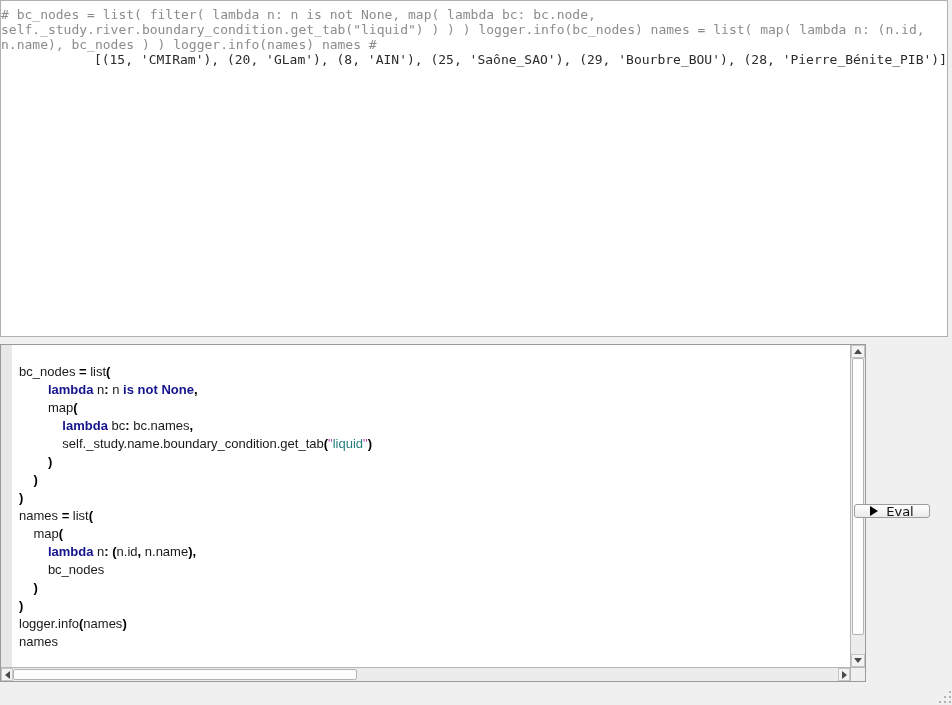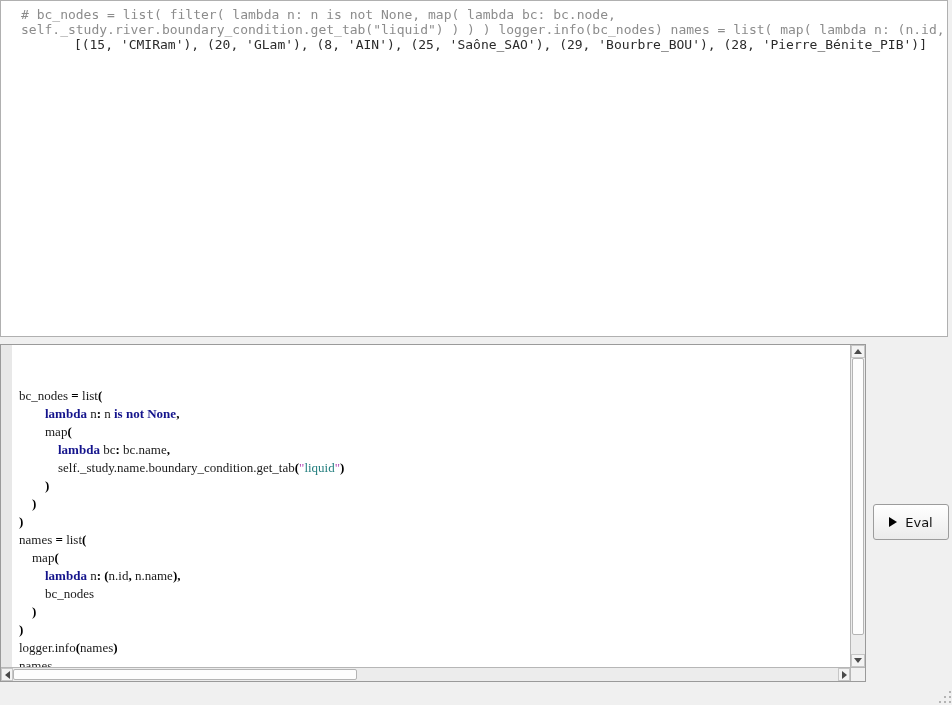--- a/index.html
+++ b/index.html
@@ -10,21 +10,21 @@
     overflow:hidden;
     font-family:"DejaVu Sans",sans-serif;
   }
 
   
   .log-pane{
     position:absolute;left:0;top:0;width:948px;height:337px;
     box-sizing:border-box;
     background:#ffffff;
     border:1px solid var(--pane-border,#b0b0b0);
-    padding:6px 20px;
+    padding:6px 0;
     overflow:hidden;
     font-family:"DejaVu Sans Mono",monospace;
     font-size:13px;
     line-height:15px;
   }
   .log-line{white-space:pre;}
   .log-line.muted{color:var(--log-muted,#8c8c8c);}
   .log-line.normal{color:var(--log-normal,#2b2b2b);text-align:right;}
 
   
@@ -35,26 +35,25 @@
     border:1px solid #9a9a9a;
   }
   .fold-margin{
     position:absolute;left:0;top:0;bottom:14px;width:11px;
     background:var(--margin-bg,#e8e8e8);
   }
   .code-area{
     position:absolute;left:0;top:0;right:15px;bottom:14px;
     padding:18px 0 0 18px;
     overflow:hidden;
-    font-family:Liberation Serif, serif;
+    font-family:Liberation Sans, sans-serif;
     font-size:13px;
     line-height:18px;
     color:var(--code-default,#1a1a1a);
     cursor:text;
-    margin-top:24px;
   }
   .code-line{white-space:pre;}
   .tk-p{color:var(--code-default,#1a1a1a);}
   .tk-k{color:var(--code-keyword,#14148c);font-weight:bold;}
   .tk-o{color:var(--code-operator,#000000);font-weight:bold;}
   .tk-s{color:var(--code-string,#247f7f);}
   .tk-q{color:var(--code-string-quote,#b649b6);}
 
   
   .vscroll{
@@ -101,21 +100,21 @@
     border-left:1px solid #b6b6b6;border-top:1px solid #b6b6b6;
   }
   .arr{width:0;height:0;}
   .arr-up{border-left:4px solid transparent;border-right:4px solid transparent;border-bottom:5px solid #4a4a4a;}
   .arr-down{border-left:4px solid transparent;border-right:4px solid transparent;border-top:5px solid #4a4a4a;}
   .arr-left{border-top:4px solid transparent;border-bottom:4px solid transparent;border-right:5px solid #4a4a4a;}
   .arr-right{border-top:4px solid transparent;border-bottom:4px solid transparent;border-left:5px solid #4a4a4a;}
 
   
   .eval-btn{
-    position:absolute;left:873px;top:504px;width:76px;height:36px;
+    position:absolute;left:854px;top:504px;width:76px;height:14px;
     box-sizing:border-box;
     border:1px solid var(--button-border,#9c9c9c);
     border-radius:3px;
     background:linear-gradient(#ffffff,#ebebeb);
     display:flex;align-items:center;justify-content:center;gap:8px;
     font-family:"DejaVu Sans",sans-serif;
     font-size:13px;color:#111;
     cursor:pointer;
   }
   .play-tri{
@@ -129,31 +128,32 @@
   .size-grip{position:absolute;right:1px;bottom:1px;width:13px;height:13px;}
   .size-grip i{position:absolute;width:2px;height:2px;background:#b3b3b3;}
 </style>
 </head>
 <body>
 
 <div class="log-pane">
   <div>
       <div class="log-line muted"># bc_nodes = list( filter( lambda n: n is not None, map( lambda bc: bc.node,</div>
       <div class="log-line muted">self._study.river.boundary_condition.get_tab("liquid") ) ) ) logger.info(bc_nodes) names = list( map( lambda n: (n.id,</div>
+      <div class="log-line muted">n.name), bc_nodes ) ) logger.info(names) names #</div>
       <div class="log-line normal">[(15, 'CMIRam'), (20, 'GLam'), (8, 'AIN'), (25, 'Saône_SAO'), (29, 'Bourbre_BOU'), (28, 'Pierre_Bénite_PIB')]</div>
     </div>
 </div>
 
 <div class="editor">
   <div class="fold-margin"></div>
   <div class="code-area">
       <div class="code-line"><span class="tk-p">bc_nodes </span><span class="tk-o">=</span><span class="tk-p"> list</span><span class="tk-o">(</span></div>
       <div class="code-line"><span class="tk-p">        </span><span class="tk-k">lambda</span><span class="tk-p"> n</span><span class="tk-o">:</span><span class="tk-p"> n </span><span class="tk-k">is</span><span class="tk-p"> </span><span class="tk-k">not</span><span class="tk-p"> </span><span class="tk-k">None</span><span class="tk-o">,</span></div>
       <div class="code-line"><span class="tk-p">        map</span><span class="tk-o">(</span></div>
-      <div class="code-line"><span class="tk-p">            </span><span class="tk-k">lambda</span><span class="tk-p"> bc</span><span class="tk-o">:</span><span class="tk-p"> bc.name</span><span class="tk-o">,</span></div>
+      <div class="code-line"><span class="tk-p">            </span><span class="tk-k">lambda</span><span class="tk-p"> bc</span><span class="tk-o">:</span><span class="tk-p"> bc.names</span><span class="tk-o">,</span></div>
       <div class="code-line"><span class="tk-p">            self._study.name.boundary_condition.get_tab</span><span class="tk-o">(</span><span class="tk-q">"</span><span class="tk-s">liquid</span><span class="tk-q">"</span><span class="tk-o">)</span></div>
       <div class="code-line"><span class="tk-p">        </span><span class="tk-o">)</span></div>
       <div class="code-line"><span class="tk-p">    </span><span class="tk-o">)</span></div>
       <div class="code-line"><span class="tk-o">)</span></div>
       <div class="code-line"><span class="tk-p">names </span><span class="tk-o">=</span><span class="tk-p"> list</span><span class="tk-o">(</span></div>
       <div class="code-line"><span class="tk-p">    map</span><span class="tk-o">(</span></div>
       <div class="code-line"><span class="tk-p">        </span><span class="tk-k">lambda</span><span class="tk-p"> n</span><span class="tk-o">:</span><span class="tk-p"> </span><span class="tk-o">(</span><span class="tk-p">n.id</span><span class="tk-o">,</span><span class="tk-p"> n.name</span><span class="tk-o">),</span></div>
       <div class="code-line"><span class="tk-p">        bc_nodes</span></div>
       <div class="code-line"><span class="tk-p">    </span><span class="tk-o">)</span></div>
       <div class="code-line"><span class="tk-o">)</span></div>

